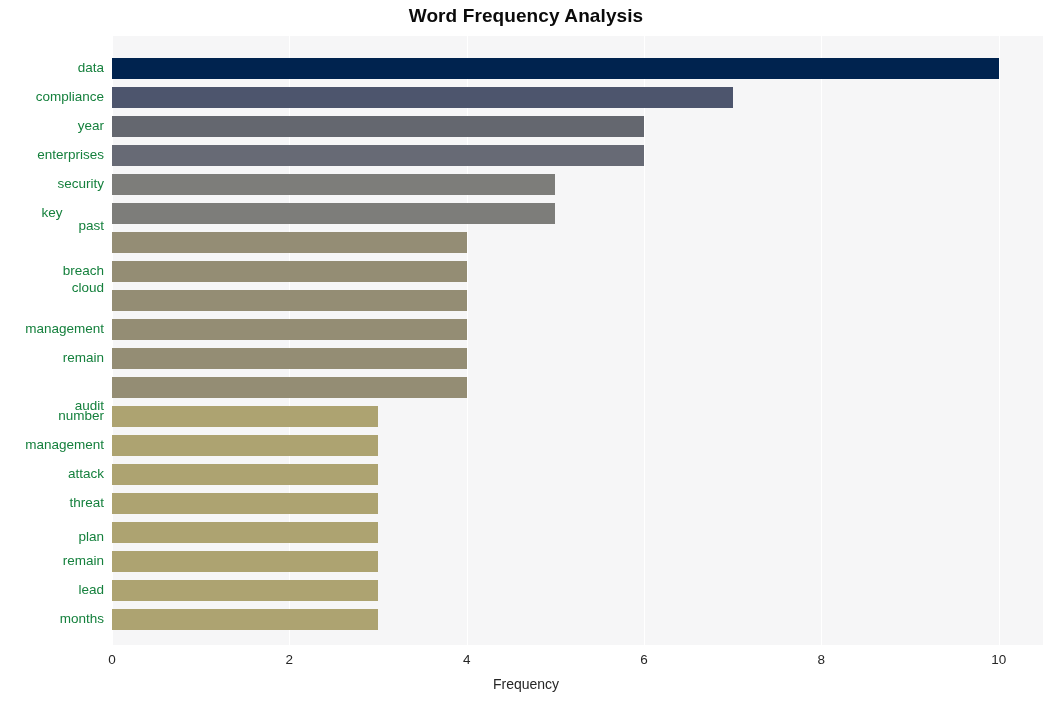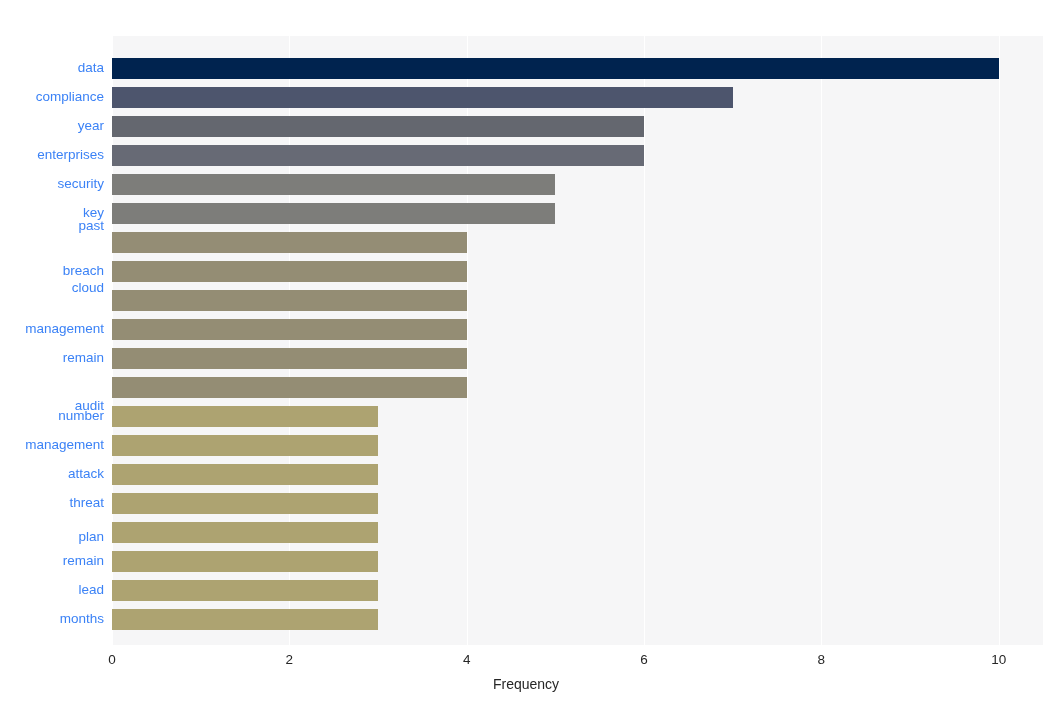--- a/index.html
+++ b/index.html
@@ -79,21 +79,21 @@
     top: 36px;
     width: 104px;
     height: 609px;
   }
   .y-tick-label {
     position: absolute;
     right: 0;
     width: 104px;
     text-align: right;
     font-size: 13.5px;
-    color: #3b82f6;
+    color: #15803d;
     white-space: nowrap;
     line-height: 1;
   }
 
   
   #x-axis {
     position: absolute;
     left: 0;
     top: 645px;
     width: 1052px;
@@ -115,28 +115,29 @@
     text-align: center;
     font-size: 14px;
     color: #262626;
   }
 </style>
 </head>
 <body>
 
 <div id="figure">
 
+  <div id="chart-title">Word Frequency Analysis</div>
 
   <div id="y-axis">
       <div class="y-tick-label" style="top: 25.48px;">data</div>
       <div class="y-tick-label" style="top: 54.48px;">compliance</div>
       <div class="y-tick-label" style="top: 83.48px; padding-left: 20px;">year</div>
       <div class="y-tick-label" style="top: 112.48px;">enterprises</div>
       <div class="y-tick-label" style="top: 141.48px;">security</div>
-      <div class="y-tick-label" style="top: 170.48px;">key</div>
+      <div class="y-tick-label" style="top: 170.48px; text-align: center;">key</div>
       <div class="y-tick-label" style="top: 183px;">past</div>
       <div class="y-tick-label" style="top: 228.48px;">breach</div>
       <div class="y-tick-label" style="top: 245px;">cloud</div>
       <div class="y-tick-label" style="top: 286.48px;">management</div>
       <div class="y-tick-label" style="top: 315.48px;">remain</div>
       <div class="y-tick-label" style="top: 363px;">audit</div>
       <div class="y-tick-label" style="top: 373.48px;">number</div>
       <div class="y-tick-label" style="top: 402.48px;">management</div>
       <div class="y-tick-label" style="top: 431.48px;">attack</div>
       <div class="y-tick-label" style="top: 460.48px; padding-left: 8px;">threat</div>

